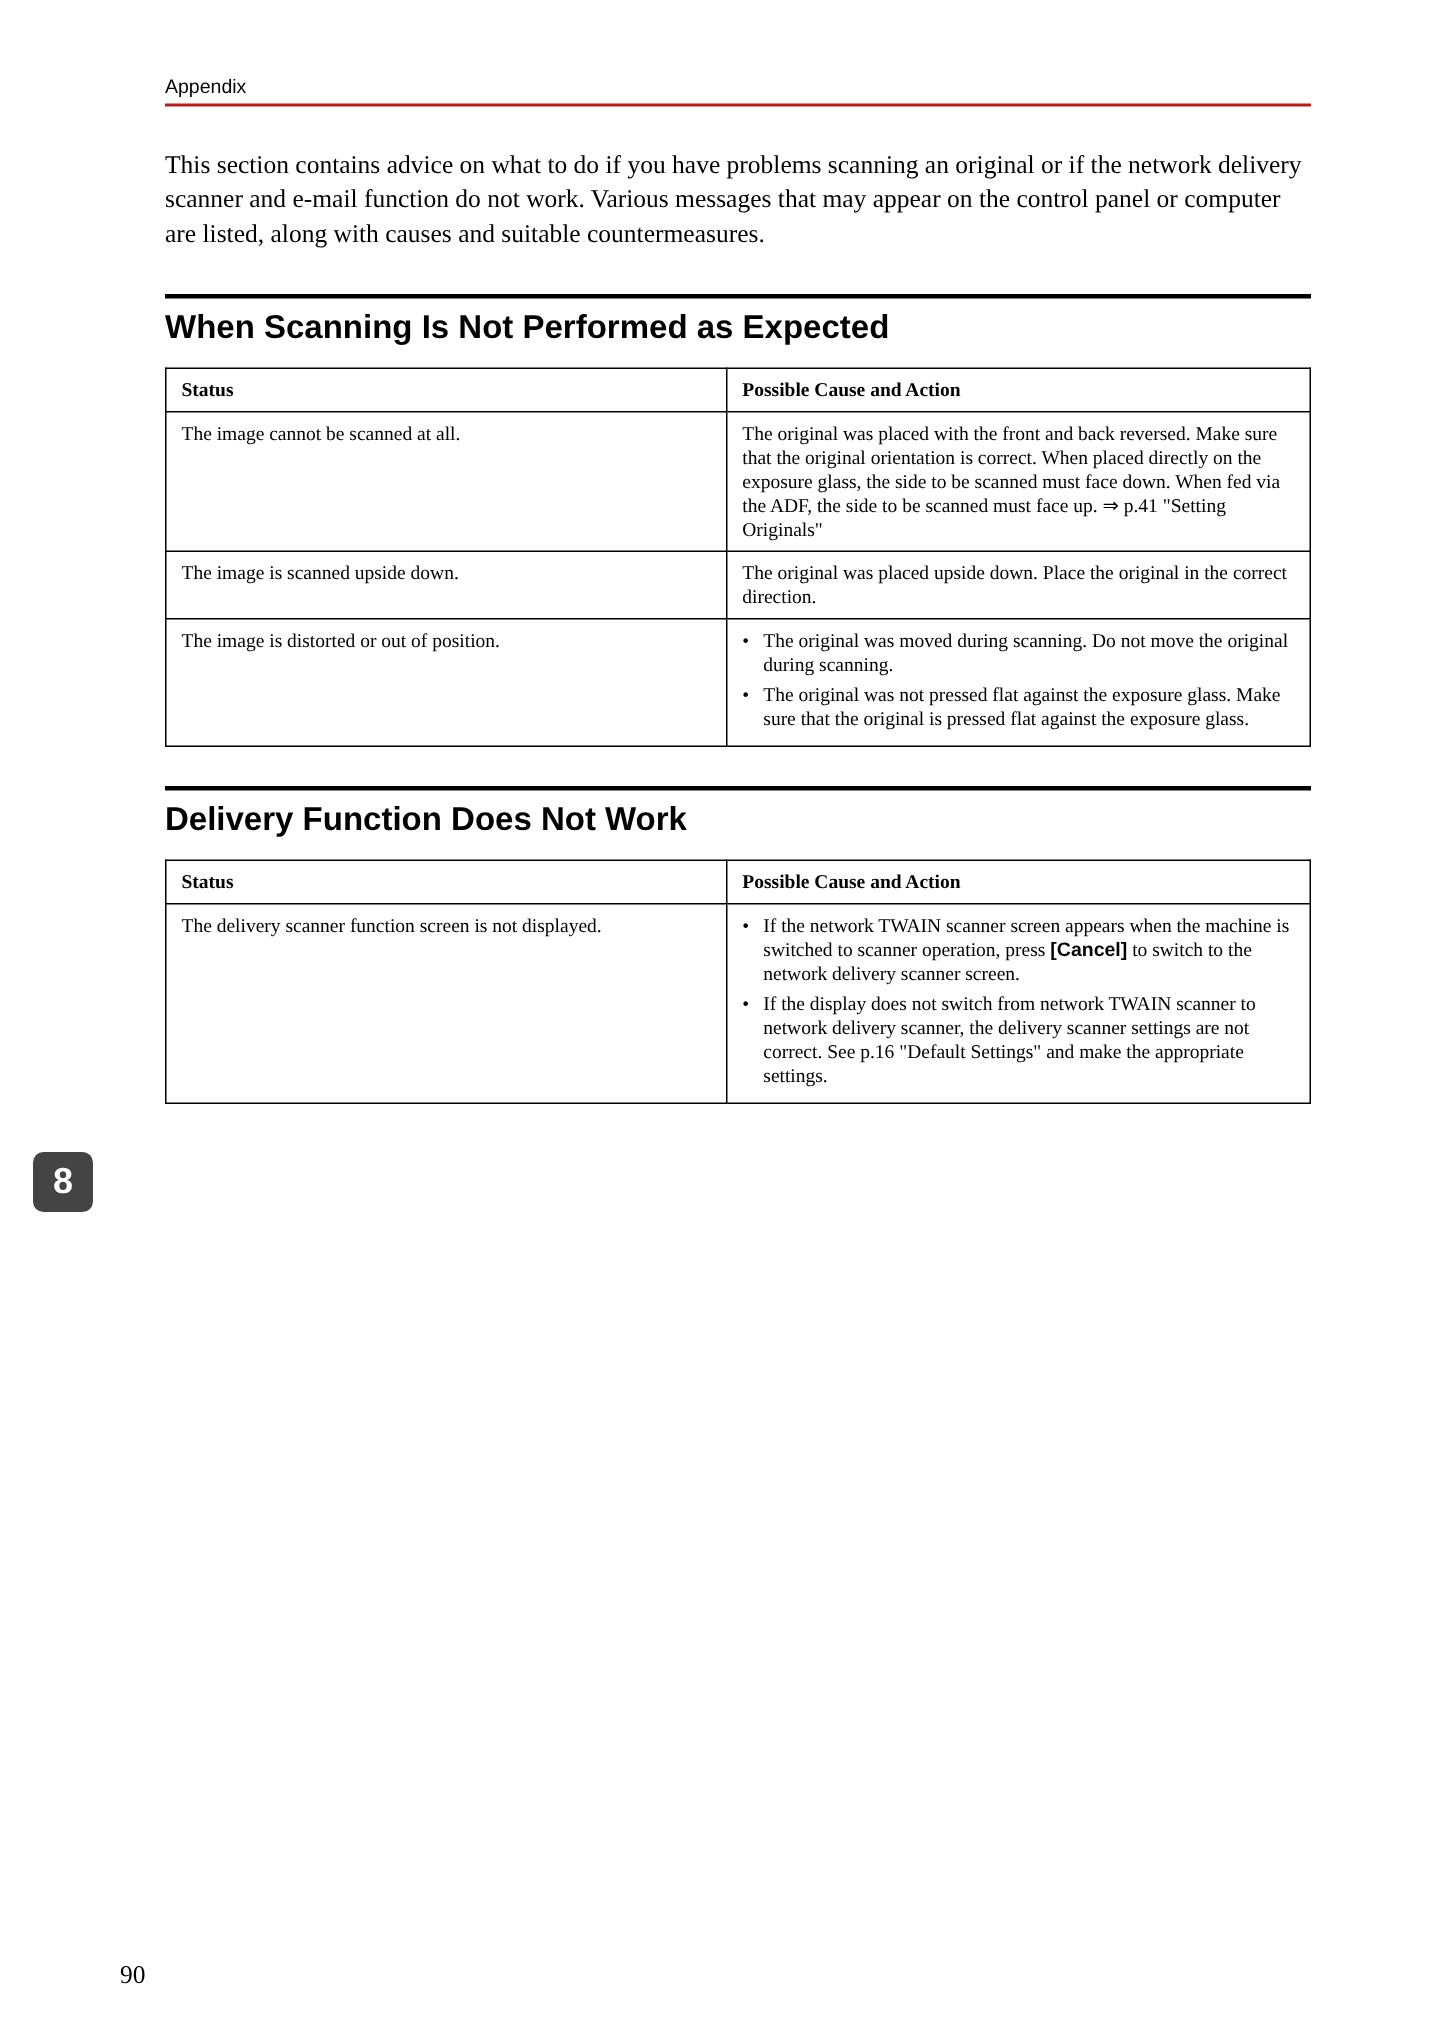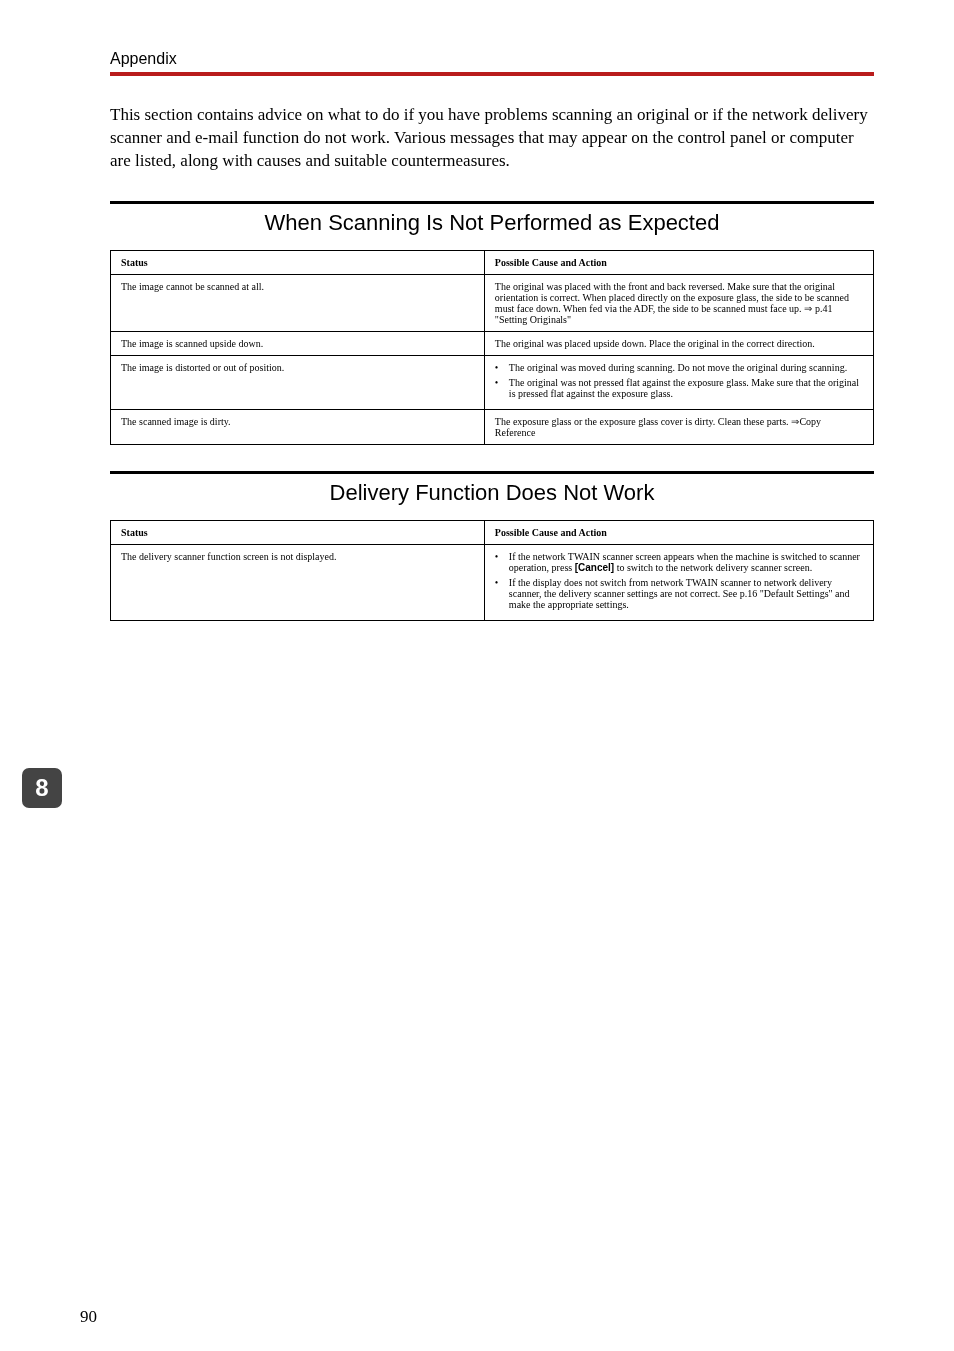--- a/index.html
+++ b/index.html
@@ -10,22 +10,22 @@
     color: #000;
   }
   .page {
     width: 954px;
     height: 1351px;
     padding: 50px 80px 40px 110px;
     position: relative;
   }
   .header-label {
     font-family: Arial, Helvetica, sans-serif;
-    font-size: 16px;
-    border-bottom: 4px solid #b91c1c;
+    font-size: 13px;
+    border-bottom: 2px solid #b91c1c;
     padding-bottom: 4px;
     margin-bottom: 28px;
   }
   h1 {
     font-family: Arial, Helvetica, sans-serif;
     font-weight: bold;
     font-size: 36px;
     margin: 0 0 22px 0;
   }
   .intro {
@@ -33,30 +33,29 @@
     font-size: 17px;
     line-height: 1.35;
     margin-bottom: 28px;
   }
   .section-rule-top {
     border-top: 3px solid #000;
     margin: 0;
   }
   h2 {
     font-family: Arial, Helvetica, sans-serif;
-    font-weight: normal;
+    font-weight: bold;
     font-size: 22px;
     margin: 6px 0 14px 0;
-    text-align: center;
   }
   table {
     width: 100%;
     border-collapse: collapse;
     font-family: "Book Antiqua", Palatino, "Times New Roman", serif;
-    font-size: 10px;
+    font-size: 13px;
     margin-bottom: 26px;
   }
   th, td {
     border: 1px solid #000;
     padding: 6px 10px;
     vertical-align: top;
     text-align: left;
   }
   th {
     font-weight: bold;
@@ -133,24 +132,20 @@
       </tr>
       <tr>
         <td>The image is distorted or out of position.</td>
         <td>
           <ul class="cell-list">
             <li>The original was moved during scanning. Do not move the original during scanning.</li>
             <li>The original was not pressed flat against the exposure glass. Make sure that the original is pressed flat against the exposure glass.</li>
           </ul>
         </td>
       </tr>
-      <tr>
-        <td>The scanned image is dirty.</td>
-        <td>The exposure glass or the exposure glass cover is dirty. Clean these parts. ⇒Copy Reference</td>
-      </tr>
     </tbody>
   </table>
 
   <div class="section-rule-top"></div>
   <h2>Delivery Function Does Not Work</h2>
 
   <table>
     <thead>
       <tr>
         <th style="width:49%">Status</th>

